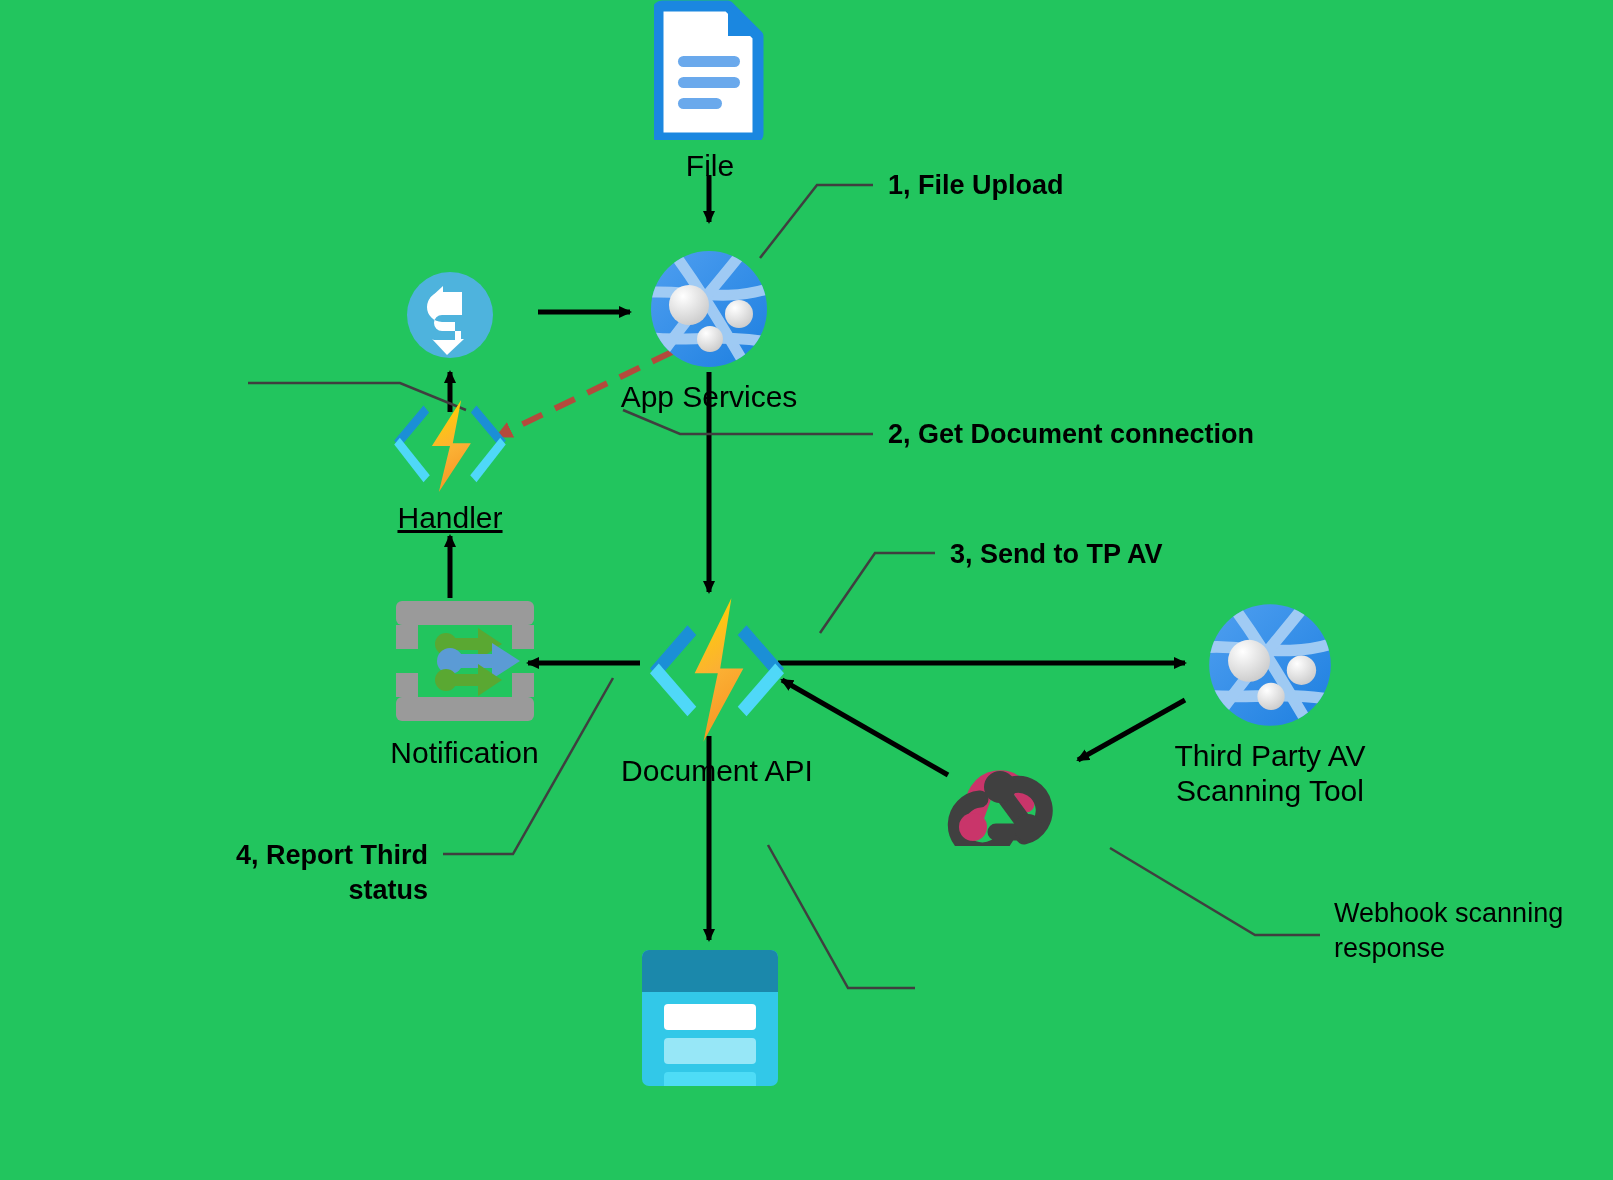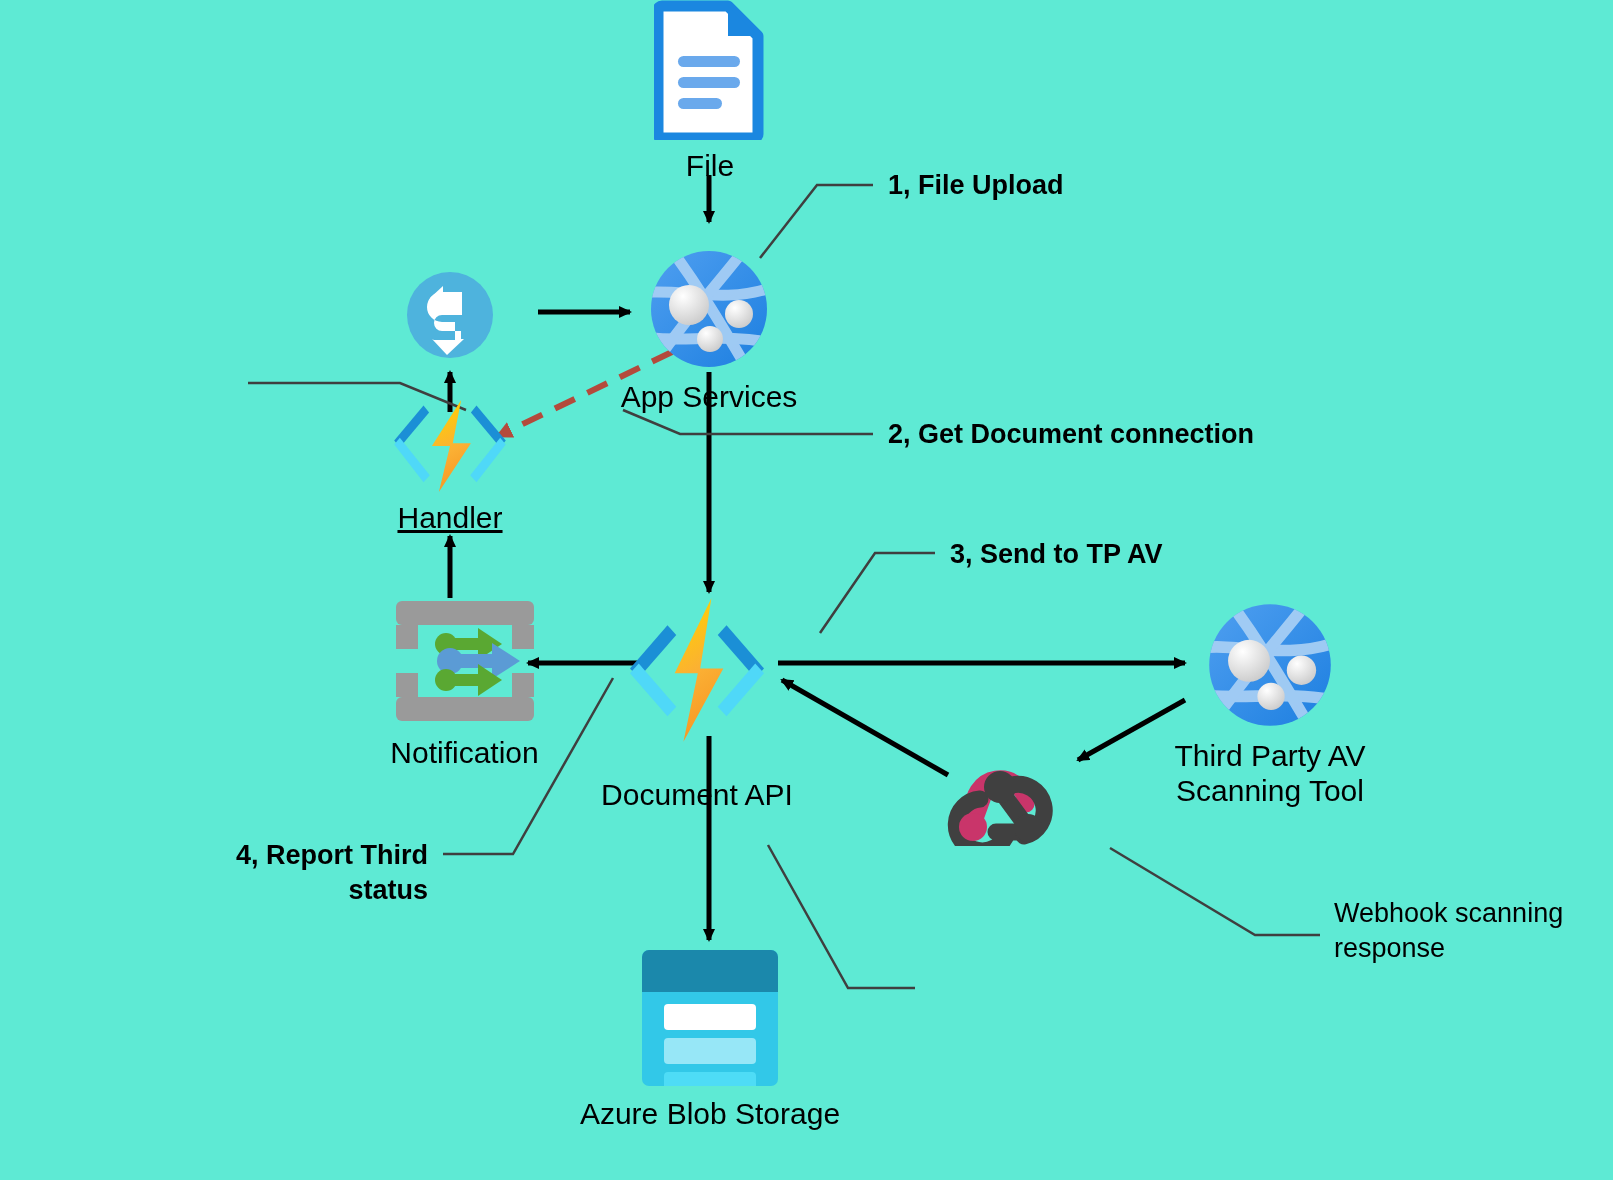--- a/index.html
+++ b/index.html
@@ -4,21 +4,21 @@
 <style>
   html, body {
     margin: 0;
     padding: 0;
     background: #ffffff;
   }
   #canvas {
     position: relative;
     width: 1613px;
     height: 1180px;
-    background: #5eead4;
+    background: #22c55e;
     font-family: "Liberation Sans", sans-serif;
     overflow: hidden;
   }
   svg.layer {
     position: absolute;
     left: 0;
     top: 0;
     width: 1613px;
     height: 1180px;
     pointer-events: none;
@@ -227,21 +227,21 @@
         <path d="M100 48 L128 66 L100 84 Z" fill="#5b9bd5"></path>
 
         <circle cx="54" cy="85" r="11" fill="#5aa832"></circle>
         <rect x="54" y="79" width="38" height="12" fill="#5aa832"></rect>
         <path d="M86 69 L110 85 L86 101 Z" fill="#5aa832"></path>
       </svg>
     </div>
     <div class="node-label">Notification</div>
   </div>
 
-  <div class="node" style="left:592px; top:595px; width:210px;gap:24px;">
+  <div class="node" style="left:612px; top:595px; width:210px;">
     <div class="icon-box">
       <svg width="160" height="150" viewBox="0 0 200 188">
         <defs>
           <linearGradient id="boltGradD" x1="0.35" y1="0" x2="0.6" y2="1">
             <stop offset="0%" stop-color="#ffd200"></stop>
             <stop offset="50%" stop-color="#fbb034"></stop>
             <stop offset="100%" stop-color="#f79421"></stop>
           </linearGradient>
         </defs>
         <path d="M63 38 L16 92 L27 104 L74 50 Z" fill="#1b8fd6"></path>
@@ -321,21 +321,20 @@
         </defs>
         <g clip-path="url(#blobClip)">
           <rect x="2" y="2" width="136" height="136" fill="#32c8e8"></rect>
           <rect x="2" y="2" width="136" height="42" fill="#1b88ab"></rect>
           <rect x="24" y="56" width="92" height="26" rx="4" fill="#ffffff"></rect>
           <rect x="24" y="90" width="92" height="26" rx="4" fill="#97e7f7"></rect>
           <rect x="24" y="124" width="92" height="26" rx="4" fill="#4edcf6"></rect>
         </g>
       </svg>
     </div>
-    <div class="node-label">Azure Blob Storage</div>
   </div>
 
   <div class="callout bold" style="left:888px; top:168px;">1, File Upload</div>
 
   <div class="callout bold" style="left:888px; top:417px;">2, Get Document connection</div>
 
   <div class="callout bold" style="left:950px; top:537px;">3, Send to TP AV</div>
 
   <div class="callout bold right" style="left:180px; top:838px; width:248px;">4, Report Third
 status</div>

